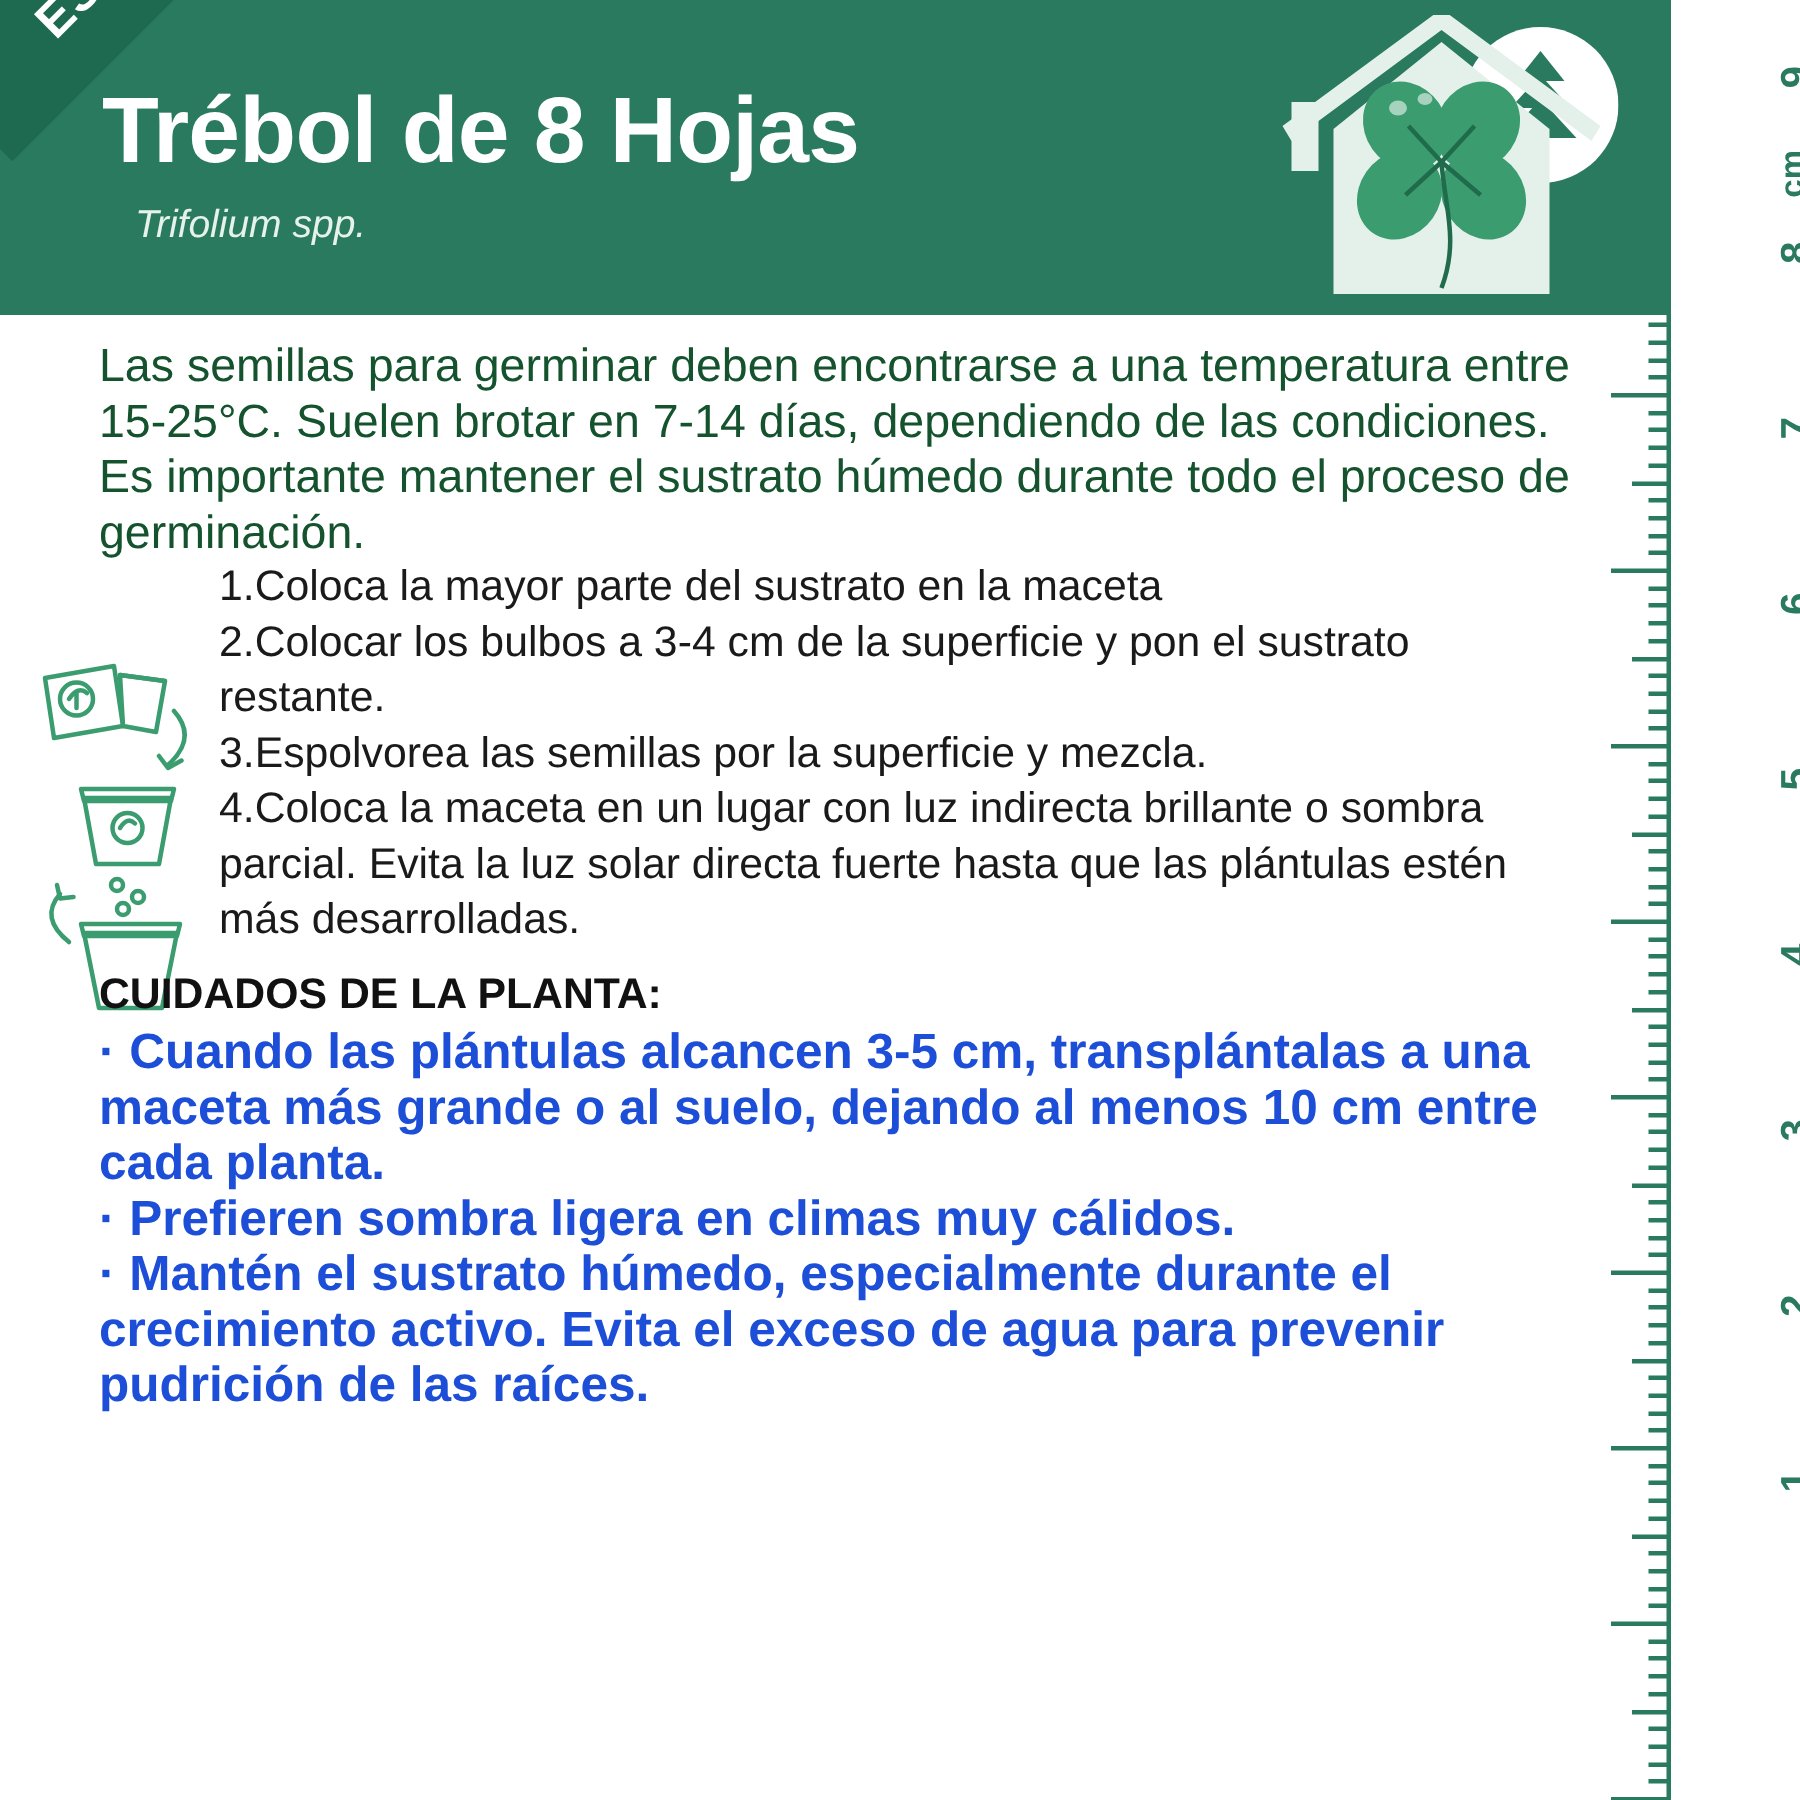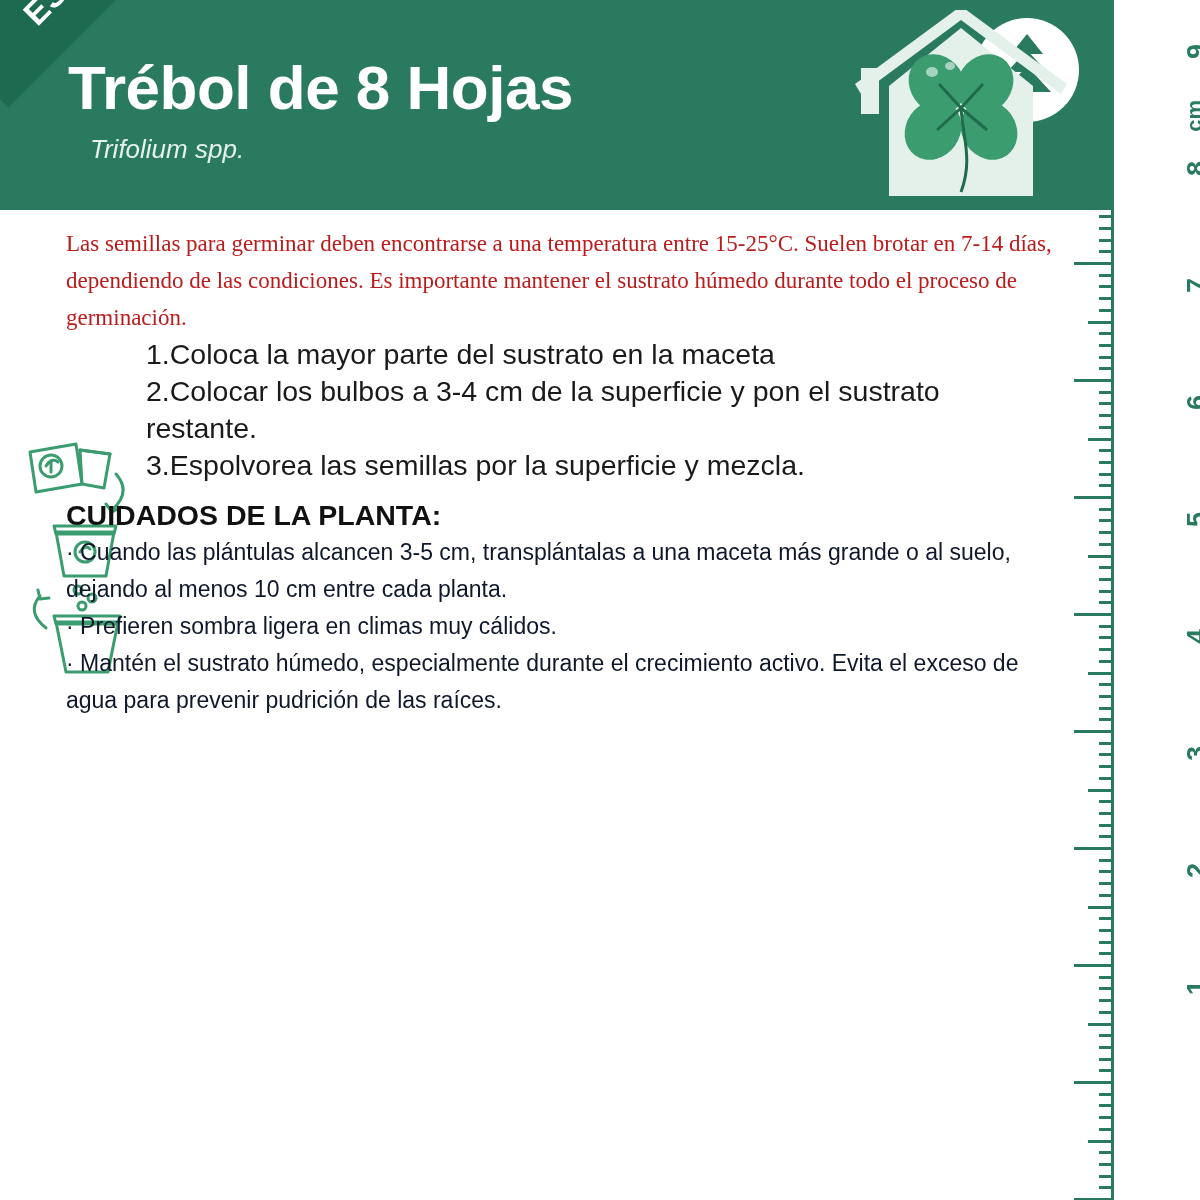--- a/index.html
+++ b/index.html
@@ -66,24 +66,23 @@
     width: 250px; height: 190px;
   }
 
   
   #body-text {
     position: absolute;
     left: 66px; top: 225px;
     width: 1000px;
   }
   .para {
-    font-size: 23px;
+    font-size: 31px;
     line-height: 37px;
-    color: #b91c1c;
-    font-family: Liberation Serif, serif;
+    color: #14532d;
   }
   .section-head {
     font-size: 28.5px;
     line-height: 38px;
     font-weight: bold;
     color: #111111;
   }
   #steps {
     margin-left: 80px;
     width: 890px;
@@ -96,23 +95,24 @@
   #note {
     margin-top: 9px;
     font-size: 26.5px;
     line-height: 34px;
     font-style: italic;
     color: #808080;
     padding-left: 8px;
   }
   #care-head { margin-top: 12px; }
   .bullet {
-    font-size: 23px;
+    font-size: 33px;
     line-height: 37px;
-    color: #0f172a;
+    color: #1d4ed8;
+    font-weight: bold;
   }
 
   
   #germ-icon {
     position: absolute;
     left: 18px; top: 430px;
     width: 145px; height: 250px;
   }
 
   
@@ -240,20 +240,21 @@
     </g>
   </svg>
 
   <div id="body-text">
     <div class="para">Las semillas para germinar deben encontrarse a una temperatura entre 15-25°C. Suelen brotar en 7-14 días, dependiendo de las condiciones.  Es importante mantener el sustrato húmedo durante todo el proceso de germinación.</div>
 
     <div id="steps">
       <div class="step">1.Coloca la mayor parte del sustrato en la maceta</div>
       <div class="step">2.Colocar los bulbos a 3-4 cm de la superficie y pon el sustrato restante.</div>
       <div class="step">3.Espolvorea las semillas por la superficie y mezcla.</div>
+      <div class="step">4.Coloca la maceta en un lugar con luz indirecta brillante o sombra parcial. Evita la luz solar directa fuerte hasta que las plántulas estén más desarrolladas.</div>
     </div>
 
 
     <div class="section-head" id="care-head">CUIDADOS DE LA PLANTA:</div>
     <div>
       <div class="bullet">· Cuando las plántulas alcancen 3-5 cm, transplántalas a una maceta más grande o al suelo, dejando al menos 10 cm entre cada planta.</div>
       <div class="bullet">· Prefieren sombra ligera en climas muy cálidos.</div>
       <div class="bullet">· Mantén el sustrato húmedo, especialmente durante el crecimiento activo. Evita el exceso de agua para prevenir pudrición de las raíces.</div>
     </div>
   </div>

